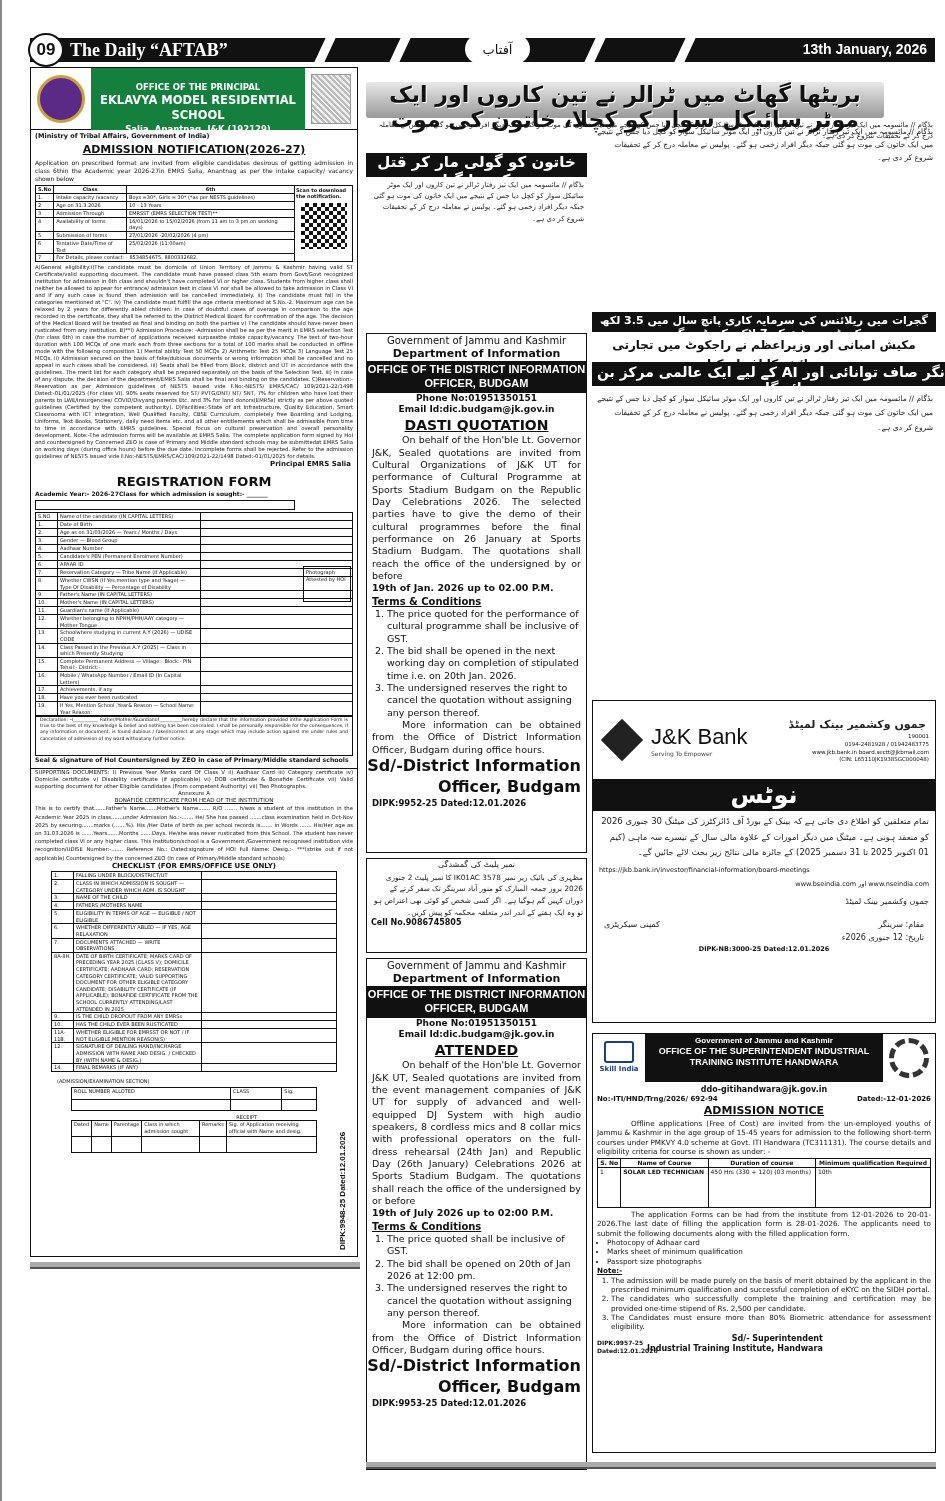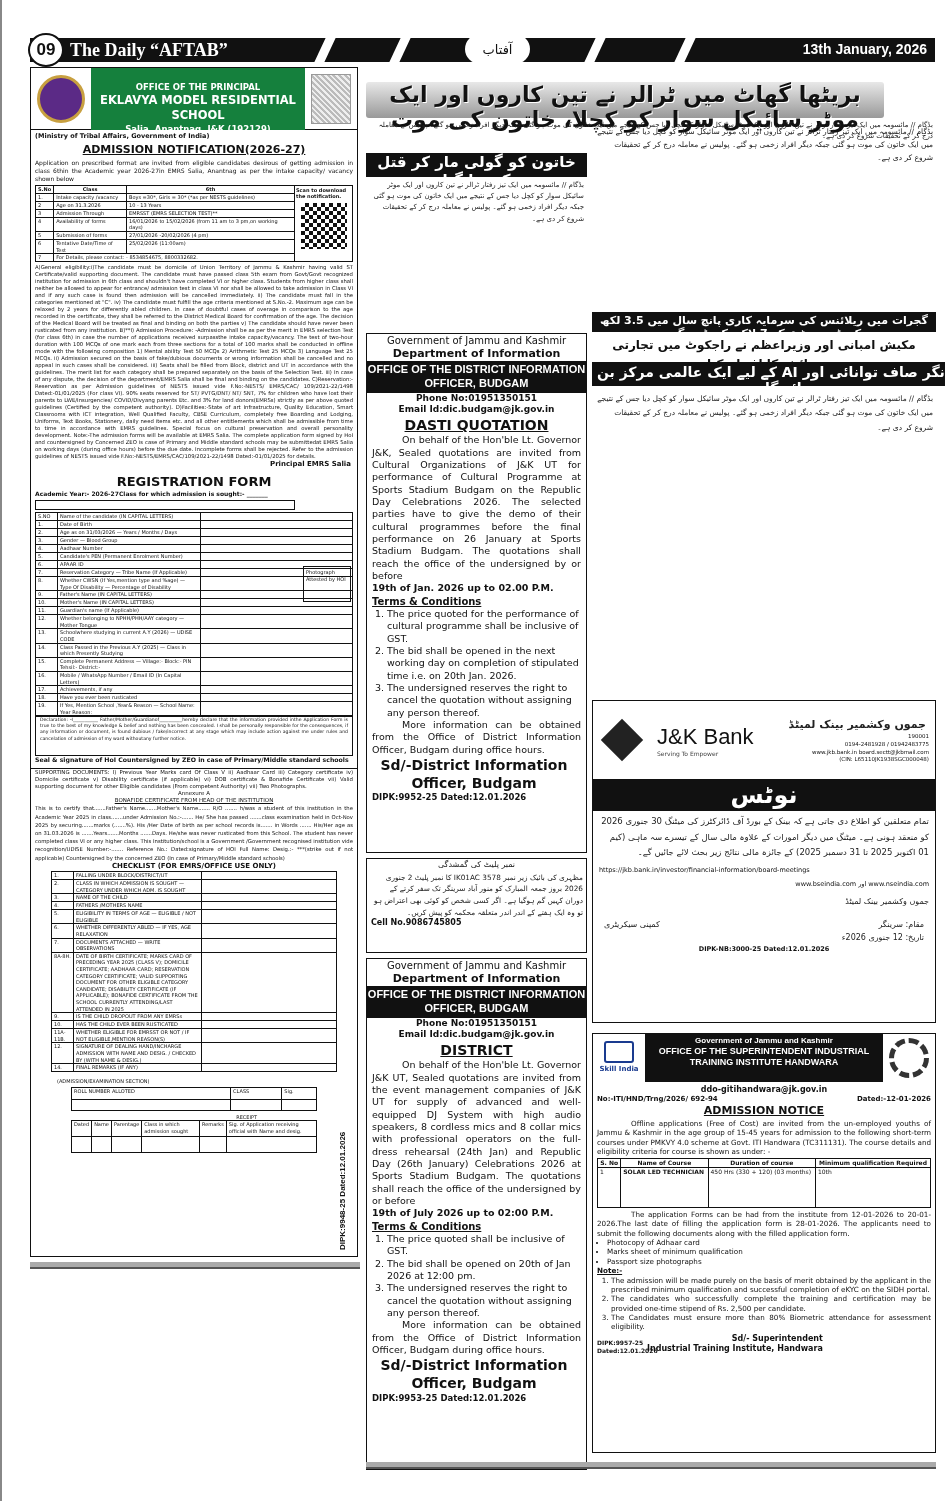--- a/index.html
+++ b/index.html
@@ -27,21 +27,21 @@
 .photo{position:absolute;right:6px;top:498px;width:48px;height:36px;border:1px solid #111;font-size:5px;padding:2px}
 .col2{position:absolute;left:366px;width:221px;border:1px solid #111;font-size:9.5px;line-height:1.3}
 .col2 .g{text-align:center;font-size:10px}
 .col2 .d{text-align:center;font-size:11px;font-weight:bold}
 .col2 .bk{background:#111;color:#fff;text-align:center;font:bold 11px "Liberation Sans",sans-serif;padding:2px 0;line-height:1.25}
 .col2 .c{text-align:center;font-weight:bold;font-size:9px}
 .col2 .q{text-align:center;font-weight:bold;font-size:14px;text-decoration:underline}
 .col2 .b{padding:0 5px;text-align:justify}
 .col2 .tc{padding:0 5px;font-weight:bold;text-decoration:underline;font-size:10px}
 .col2 ol{padding-left:20px;padding-right:5px}
-.col2 .sd{text-align:center;padding-right:5px;font-weight:bold;font-size:14px}
+.col2 .sd{text-align:right;padding-right:5px;font-weight:bold;font-size:16px}
 .col2 .dipk{padding:0 5px;font-weight:bold;font-size:8.5px}
 .urdu{direction:rtl;text-align:right;font-size:7px;color:#222;line-height:1.6;padding:0 3px}
 .uhead{position:absolute;left:366px;top:82px;width:518px;height:36px;background:linear-gradient(#e8e8e8,#999);border-radius:3px;direction:rtl;text-align:center;font-size:22px;font-weight:bold;color:#111;text-shadow:1px 1px 0 #fff}
 .ubar{position:absolute;background:#111;color:#fff;direction:rtl;text-align:center;font-weight:bold}
 .col3{position:absolute;left:592px;width:344px;border:1px solid #111}
 .itihdr{display:flex;align-items:center;height:48px}
 .itihdr .sk{width:52px;text-align:center;font-size:7px;font-weight:bold;color:#1a3b8f}
 .itihdr .bl{flex:1;background:#111;color:#fff;text-align:center;font:bold 9px "Liberation Sans",sans-serif;height:48px;padding-top:2px;line-height:1.25}
 .itihdr .gear{width:40px;height:40px;margin:0 6px;border-radius:50%;border:5px dashed #333;position:relative}
 .iti{font-size:7.2px;line-height:1.3}
@@ -394,39 +394,39 @@
   <div class="urdu" style="font-size:7.3px">مظہری کی بائیک زیر نمبر IK01AC 3578 کا نمبر پلیٹ 2 جنوری 2026 بروز جمعہ المبارک کو منور آباد سرینگر تک سفر کرتے کے دوران کہیں گم ہوگیا ہے۔ اگر کسی شخص کو کوئی بھی اعتراض ہو تو وہ ایک ہفتے کے اندر اندر متعلقہ محکمہ کو پیش کریں۔</div>
   <div style="font-weight:bold;font-size:8px;padding-left:4px">Cell No.9086745805</div>
 </div>
 
 <div class="col2" style="top:958px;height:512px">
   <div class="g">Government of Jammu and Kashmir</div>
   <div class="d">Department of Information</div>
   <div class="bk">OFFICE OF THE DISTRICT INFORMATION OFFICER, BUDGAM</div>
   <div class="c">Phone No:01951350151</div>
   <div class="c">Email Id:dic.budgam@jk.gov.in</div>
-  <div class="q">DISTRICT</div>
+  <div class="q">ATTENDED</div>
   <div class="b" style="text-indent:30px">On behalf of the Hon'ble Lt. Governor J&amp;K UT, Sealed quotations are invited from the event management companies of J&amp;K UT for supply of advanced and well-equipped DJ System with high audio speakers, 8 cordless mics and 8 collar mics with professional operators on the full-dress rehearsal (24th Jan) and Republic Day (26th January) Celebrations 2026 at Sports Stadium Budgam. The quotations shall reach the office of the undersigned by or before</div>
   <div class="b" style="font-weight:bold">19th of July 2026 up to 02:00 P.M.</div>
   <div class="tc">Terms &amp; Conditions</div>
   <ol>
     <li>The price quoted shall be inclusive of GST.</li>
     <li>The bid shall be opened on 20th of Jan 2026 at 12:00 pm.</li>
     <li>The undersigned reserves the right to cancel the quotation without assigning any person thereof.</li>
   </ol>
   <div class="b" style="text-indent:30px">More information can be obtained from the Office of District Information Officer, Budgam during office hours.</div>
   <div class="sd">Sd/-District Information Officer, Budgam</div>
   <div class="dipk">DIPK:9953-25 Dated:12.01.2026</div>
 </div>
 <div class="grayband" style="left:366px;top:1462px;width:570px"></div>
 
 <div class="col3" style="top:700px;height:323px">
   <div style="display:flex;height:78px;align-items:center;padding:0 6px">
     <div style="width:30px;height:30px;background:#222;transform:rotate(45deg);margin:0 8px"></div>
-    <div style="margin-left:12px">
+    <div style="margin-left:6px">
       <div style="font:22px 'Liberation Sans',sans-serif">J&amp;K Bank</div>
       <div style="font-size:6px;color:#444">Serving To Empower</div>
     </div>
     <div style="flex:1;text-align:right;font-size:5.5px;line-height:1.4">
       <div class="urdu" style="font-size:11px;font-weight:bold">جموں وکشمیر بینک لمیٹڈ</div>
       <div>190001</div>
       <div>0194-2481928 / 01942483775</div>
       <div>www.jkb.bank.in  board.sectt@jkbmail.com</div>
       <div>(CIN: L65110JK1938SGC000048)</div>
     </div>

